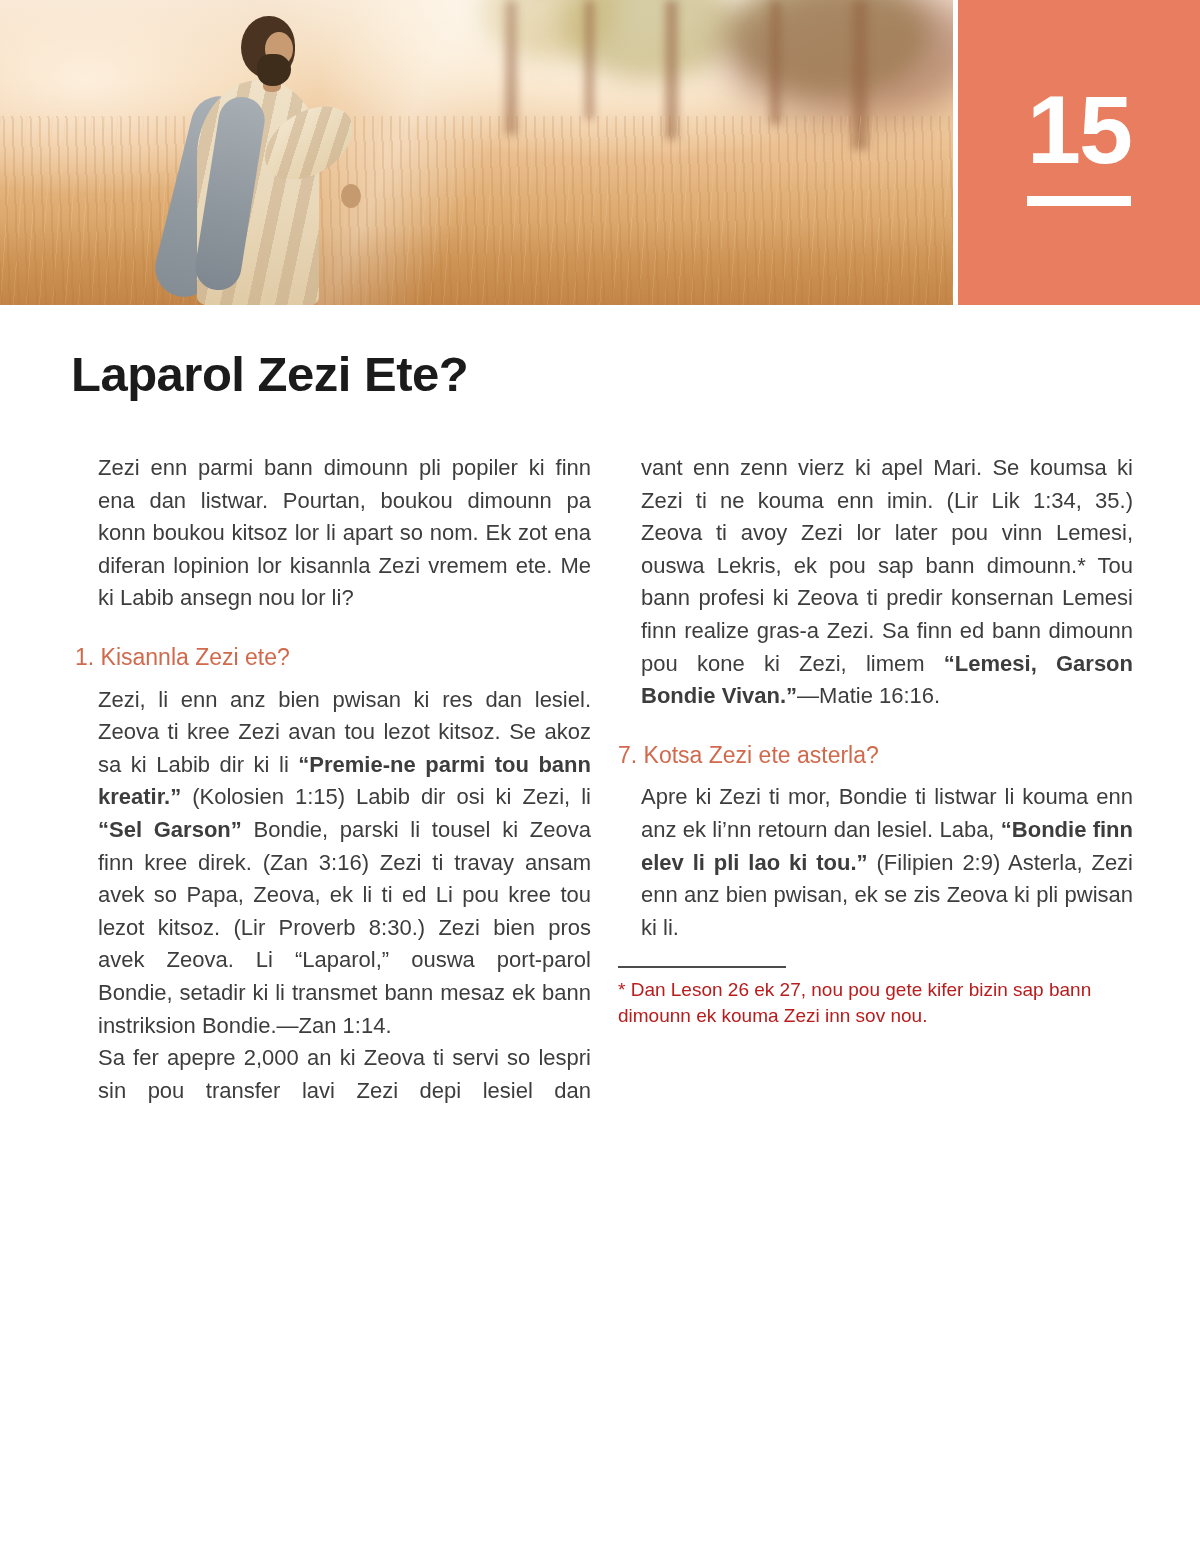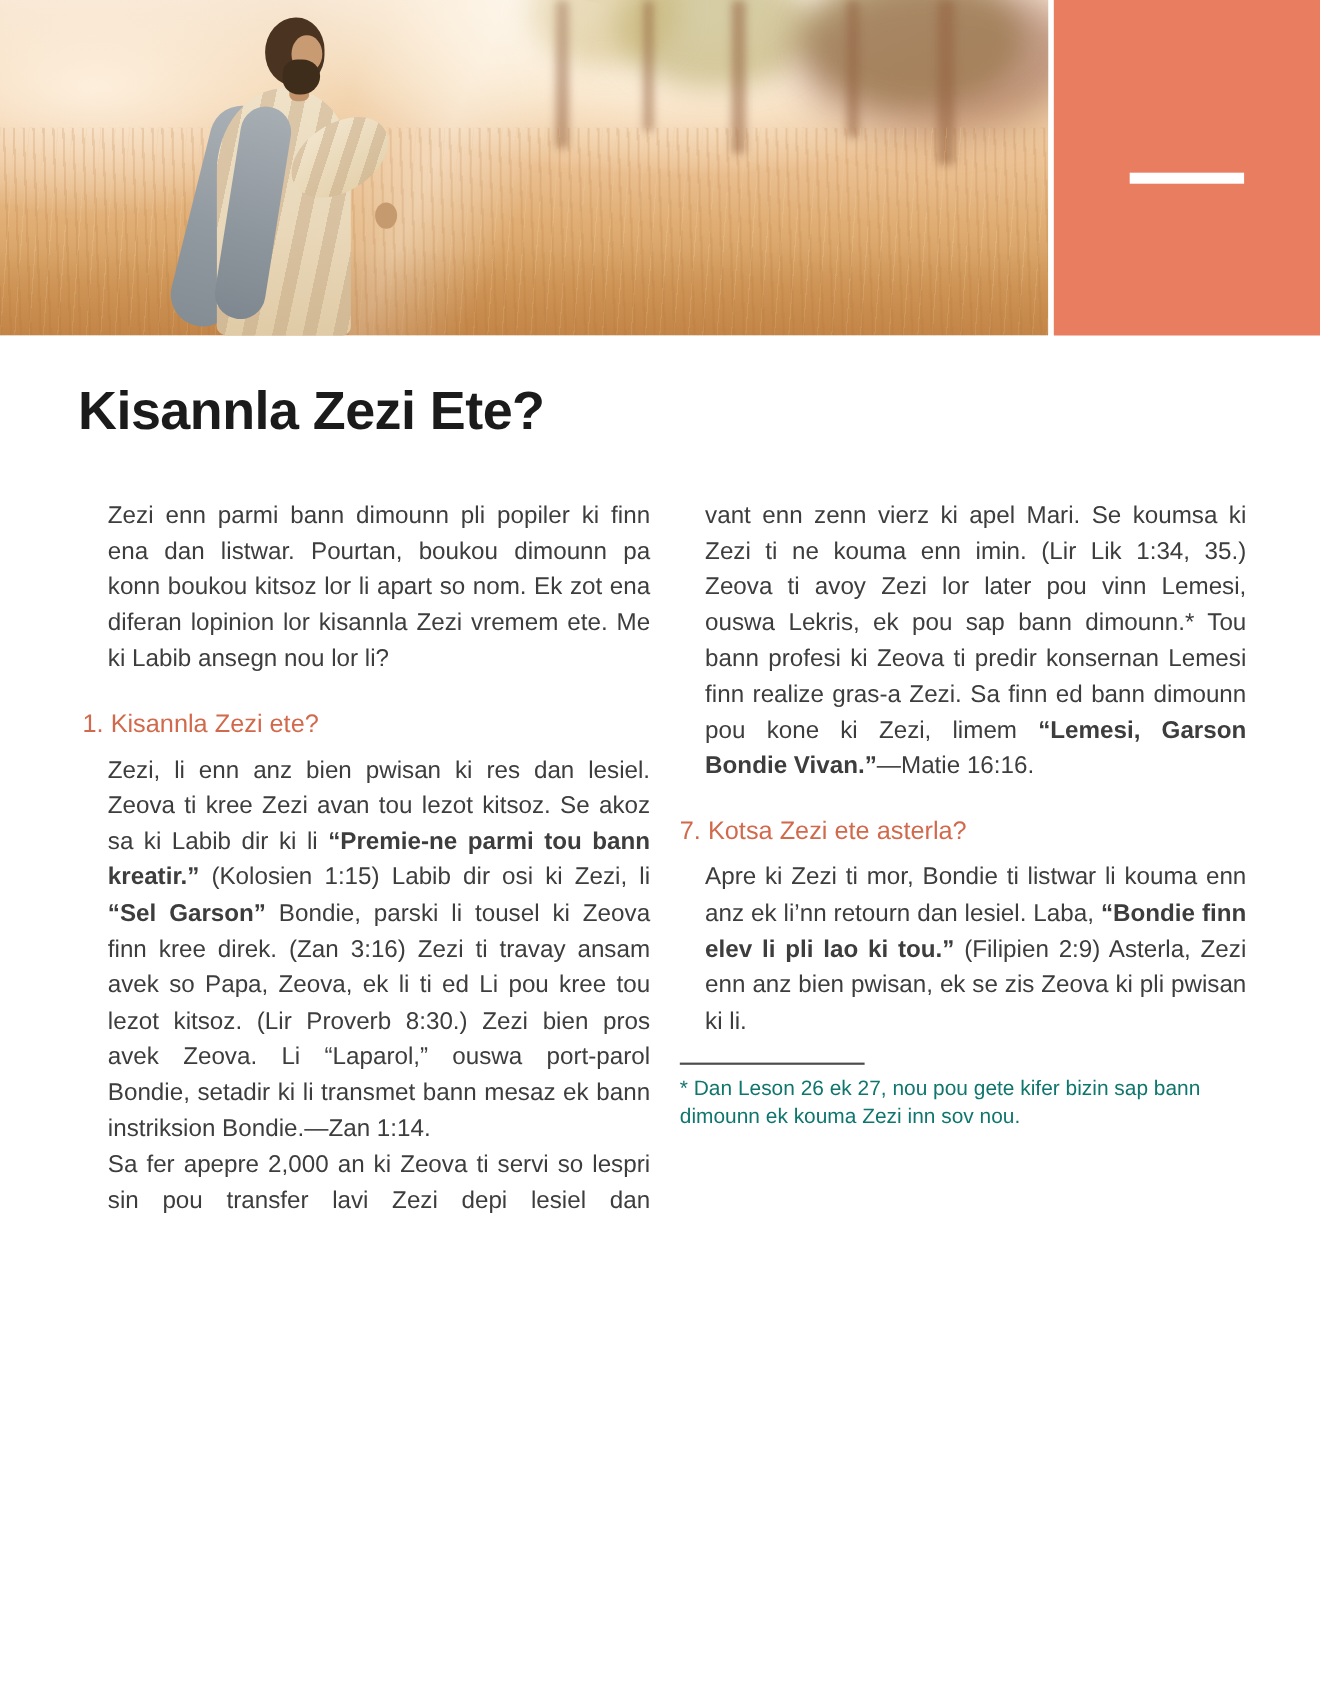--- a/index.html
+++ b/index.html
@@ -63,21 +63,21 @@
   .col{position:absolute;top:445px;width:516px;font-size:22px;line-height:32.6px;}
   .col-left{left:75px;}
   .col-right{left:618px;width:515px;}
   .body-para{margin:0 0 0 23px;text-align:justify;color:var(--ink,#3d3d3d);}
   .body-para.cont{text-align-last:justify;}
   .body-para .bold{font-weight:bold;}
   .sec-heading{margin:26px 0 10px 0;font-size:23px;font-weight:normal;color:var(--heading,#d1694c);}
   .col > .body-para:first-child{margin-top:7px;}
   .footnote{margin:22px 0 0 0;}
   .footnote-rule{width:168px;height:2px;background:#4c4c4c;}
-  .footnote-text{margin-top:9px;font-size:19px;line-height:26px;color:#0f766e;}
+  .footnote-text{margin-top:9px;font-size:19px;line-height:26px;color:#b91c1c;}
 </style>
 </head>
 <body>
 
 <div class="page">
 
   <div class="banner">
     <div class="photo-base"></div>
     <div class="sun-glow"></div>
     <div class="left-haze"></div>
@@ -103,24 +103,25 @@
       <div class="p-shawl-front"></div>
       <div class="p-hand"></div>
       <div class="p-neck"></div>
       <div class="p-hair"></div>
       <div class="p-face"></div>
       <div class="p-beard"></div>
     </div>
   </div>
 
   <div class="badge">
+    <div class="badge-number">15</div>
     <div class="badge-underline"></div>
   </div>
 
-  <div class="doc-title">Kisannla Zezi Ete?</div>
+  <div class="doc-title">Laparol Zezi Ete?</div>
 
   <div class="col col-left">
       <p class="body-para"><span>Zezi enn parmi bann dimounn pli popiler ki finn ena dan listwar. Pourtan, boukou dimounn pa konn boukou kitsoz lor li apart so nom. Ek zot ena diferan lopinion lor kisannla Zezi vremem ete. Me ki Labib ansegn nou lor li?</span></p>
       <div class="sec-heading">1. Kisannla Zezi ete?</div>
       <p class="body-para"><span>Zezi, li enn anz bien pwisan ki res dan lesiel. Zeova ti kree Zezi avan tou lezot kitsoz. Se akoz sa ki Labib dir ki li </span><span class="bold">“Premie-ne parmi tou bann kreatir.”</span><span> (Kolosien 1:15) Labib dir osi ki Zezi, li </span><span class="bold">“Sel Garson”</span><span> Bondie, parski li tousel ki Zeova finn kree direk. (Zan 3:16) Zezi ti travay ansam avek so Papa, Zeova, ek li ti ed Li pou kree tou lezot kitsoz. (Lir Proverb 8:30.) Zezi bien pros avek Zeova. Li “Laparol,” ouswa port-parol Bondie, setadir ki li transmet bann mesaz ek bann instriksion Bondie.—Zan 1:14.</span></p>
       <p class="body-para cont"><span>Sa fer apepre 2,000 an ki Zeova ti servi so lespri sin pou transfer lavi Zezi depi lesiel dan</span></p>
     </div>
   <div class="col col-right">
       <p class="body-para"><span>vant enn zenn vierz ki apel Mari. Se koumsa ki Zezi ti ne kouma enn imin. (Lir Lik 1:34, 35.) Zeova ti avoy Zezi lor later pou vinn Lemesi, ouswa Lekris, ek pou sap bann dimounn.* Tou bann profesi ki Zeova ti predir konsernan Lemesi finn realize gras-a Zezi. Sa finn ed bann dimounn pou kone ki Zezi, limem </span><span class="bold">“Lemesi, Garson Bondie Vivan.”</span><span>—Matie 16:16.</span></p>
       <div class="sec-heading">7. Kotsa Zezi ete asterla?</div>

